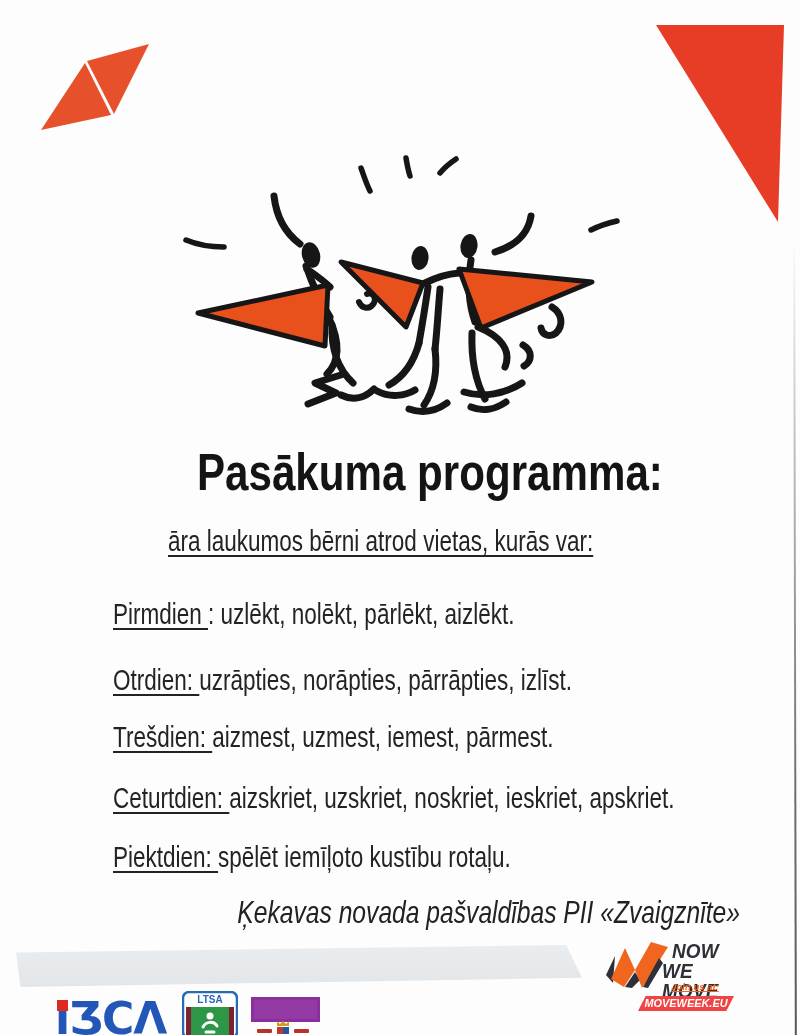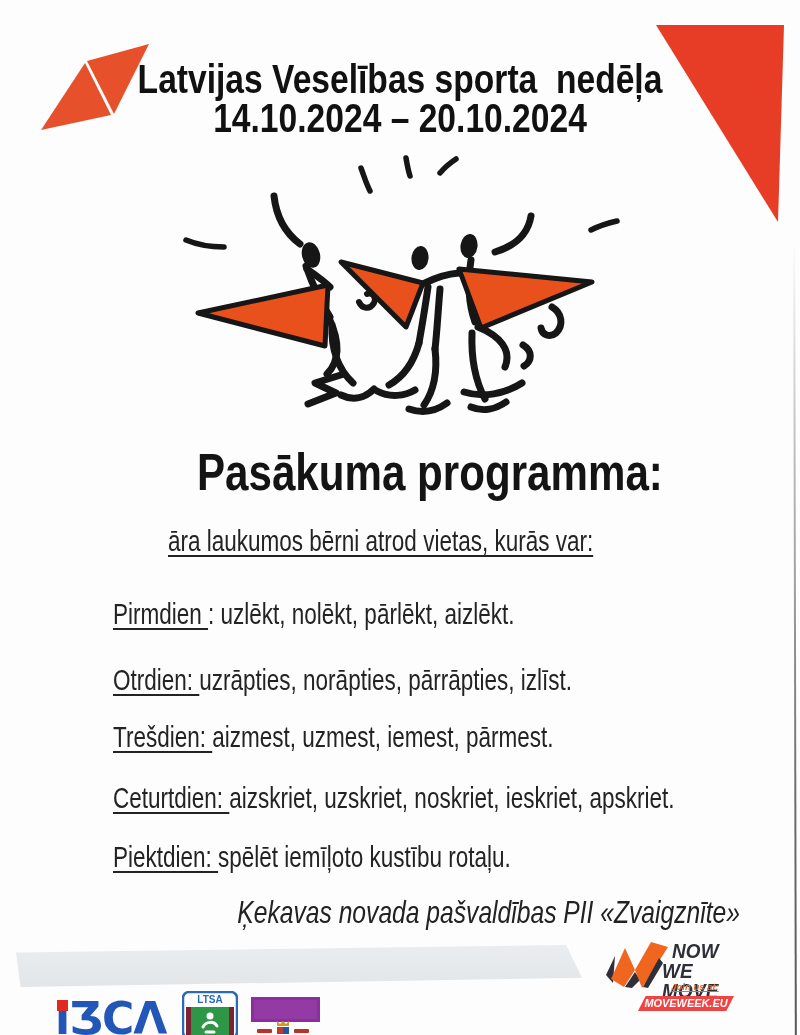--- a/index.html
+++ b/index.html
@@ -57,24 +57,20 @@
 
   <svg class="abs" style="top:40px;left:36px;" width="124" height="96" viewBox="0 0 124 96">
     <polygon points="51,21 113,4 78,74" fill="#e6502b"></polygon>
     <polygon points="49,23 75,75 5,90" fill="#e6502b"></polygon>
   </svg>
 
   <svg class="abs" style="top:16px;left:648px;" width="146" height="210" viewBox="0 0 146 210">
     <polygon points="8,9 136,9 130,206" fill="#e73d27"></polygon>
   </svg>
 
-  <div class="abs title-block">
-    <div class="title-line">Latvijas Veselības sporta  nedēļa</div>
-    <div class="title-line">14.10.2024 – 20.10.2024</div>
-  </div>
 
   <svg class="abs" style="top:146px;left:178px;" width="444" height="296" viewBox="0 0 444 296" fill="none" stroke="#161616" stroke-linecap="round" stroke-linejoin="round">
     <g stroke-width="5.5">
       <path d="M183,22 C186,30 188,37 192,45"></path>
       <path d="M228,12 C229,18 230,24 232,30"></path>
       <path d="M262,27 C267,21 272,17 278,13"></path>
       <path d="M8,94 C20,99 33,101 46,101"></path>
       <path d="M413,84 C421,80 430,77 439,75"></path>
     </g>
     <g stroke-width="7">

